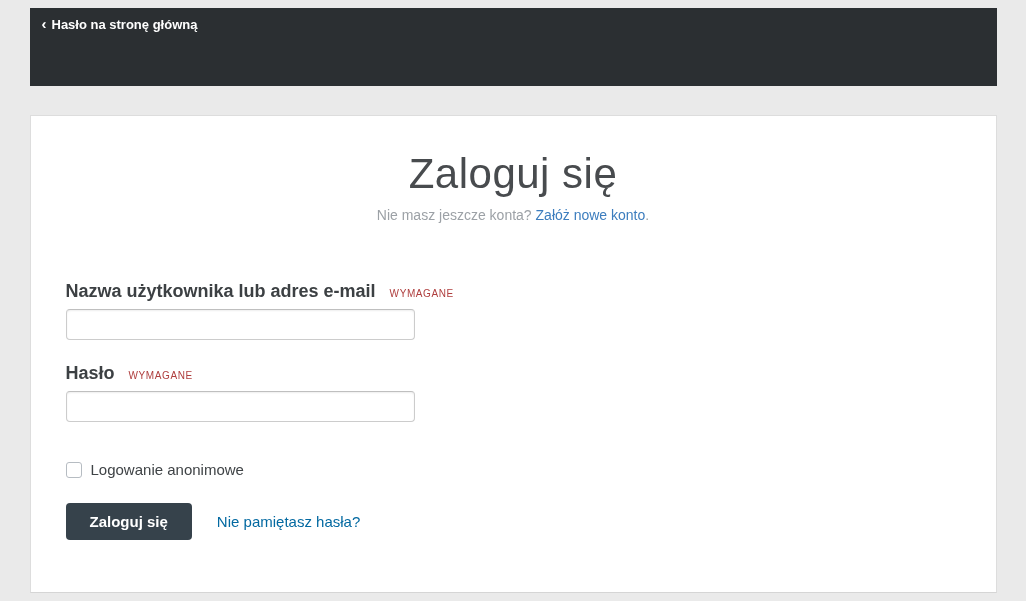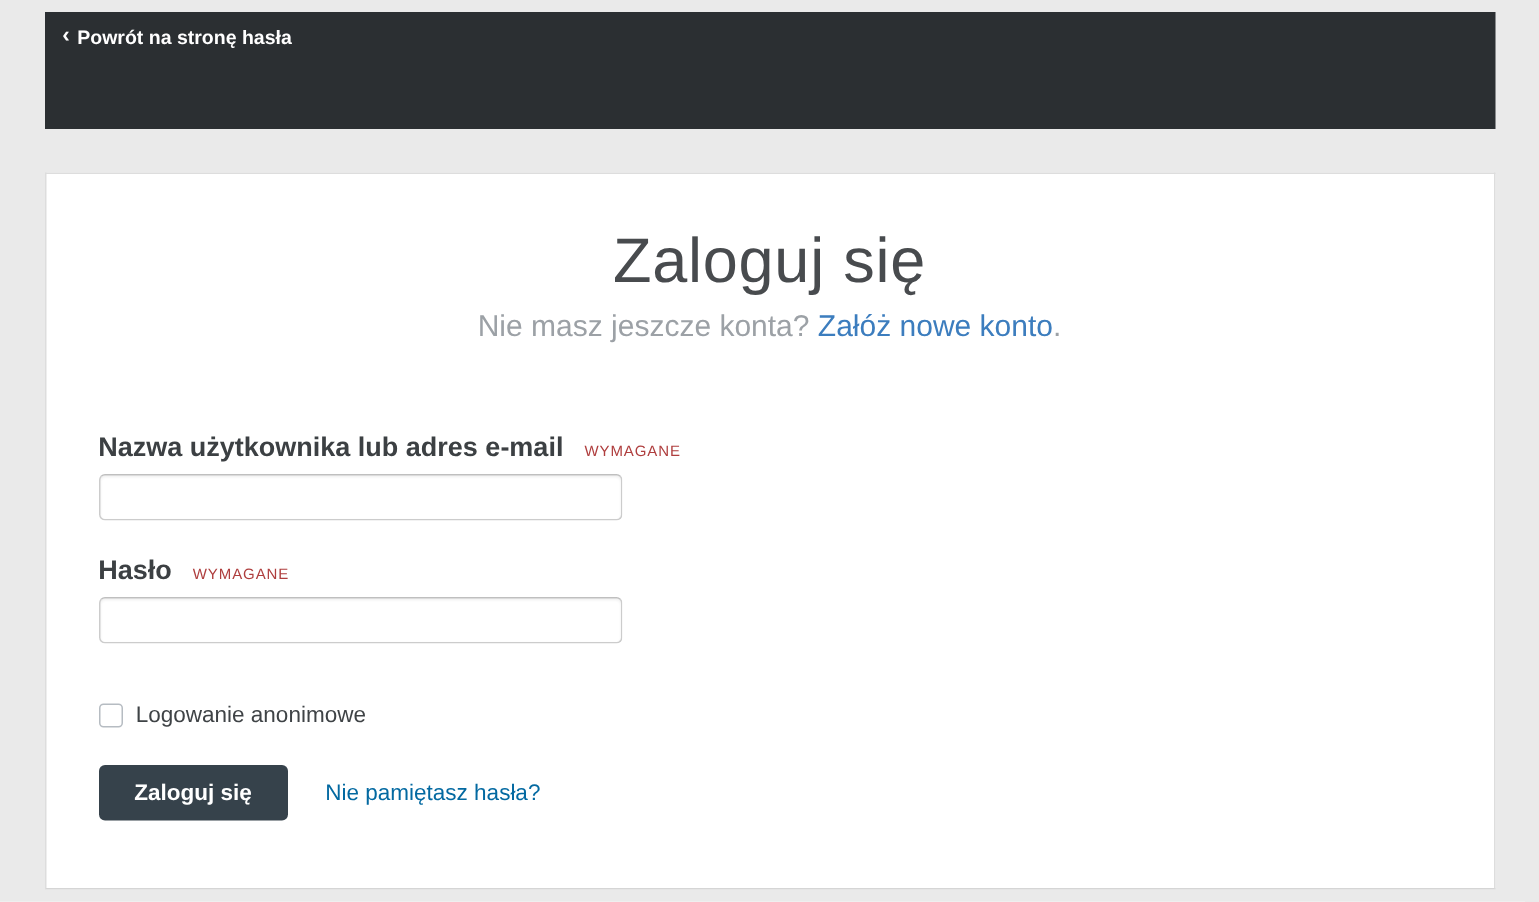--- a/index.html
+++ b/index.html
@@ -43,21 +43,21 @@
     text-align: center;
     margin-top: 34px;
     font-size: 42px;
     font-weight: 400;
     color: #484b4e;
     letter-spacing: 0.5px;
   }
   .subtitle {
     text-align: center;
     margin-top: 9px;
-    font-size: 20px;
+    font-size: 14px;
     color: #9ca1a6;
   }
   .subtitle a {
     color: #3c7dbe;
     text-decoration: none;
     cursor: pointer;
   }
   .login-form { margin: 58px 0 0 35px; }
   .field-group { margin-bottom: 23px; }
   .label-row { display: flex; align-items: baseline; }
@@ -139,21 +139,21 @@
     text-decoration: none;
     cursor: pointer;
   }
 </style>
 </head>
 <body>
 
 <div class="topbar">
   <a class="back-link">
     <span class="back-chevron">‹</span>
-    <span>Powrót na stronę hasła</span>
+    <span>Hasło na stronę główną</span>
   </a>
 </div>
 
 <div class="card">
   <h1 class="page-title">Zaloguj się</h1>
 
   <p class="subtitle"><span>Nie masz jeszcze konta? </span><a>Załóż nowe konto</a><span>.</span></p>
 
   <div class="login-form">
 

